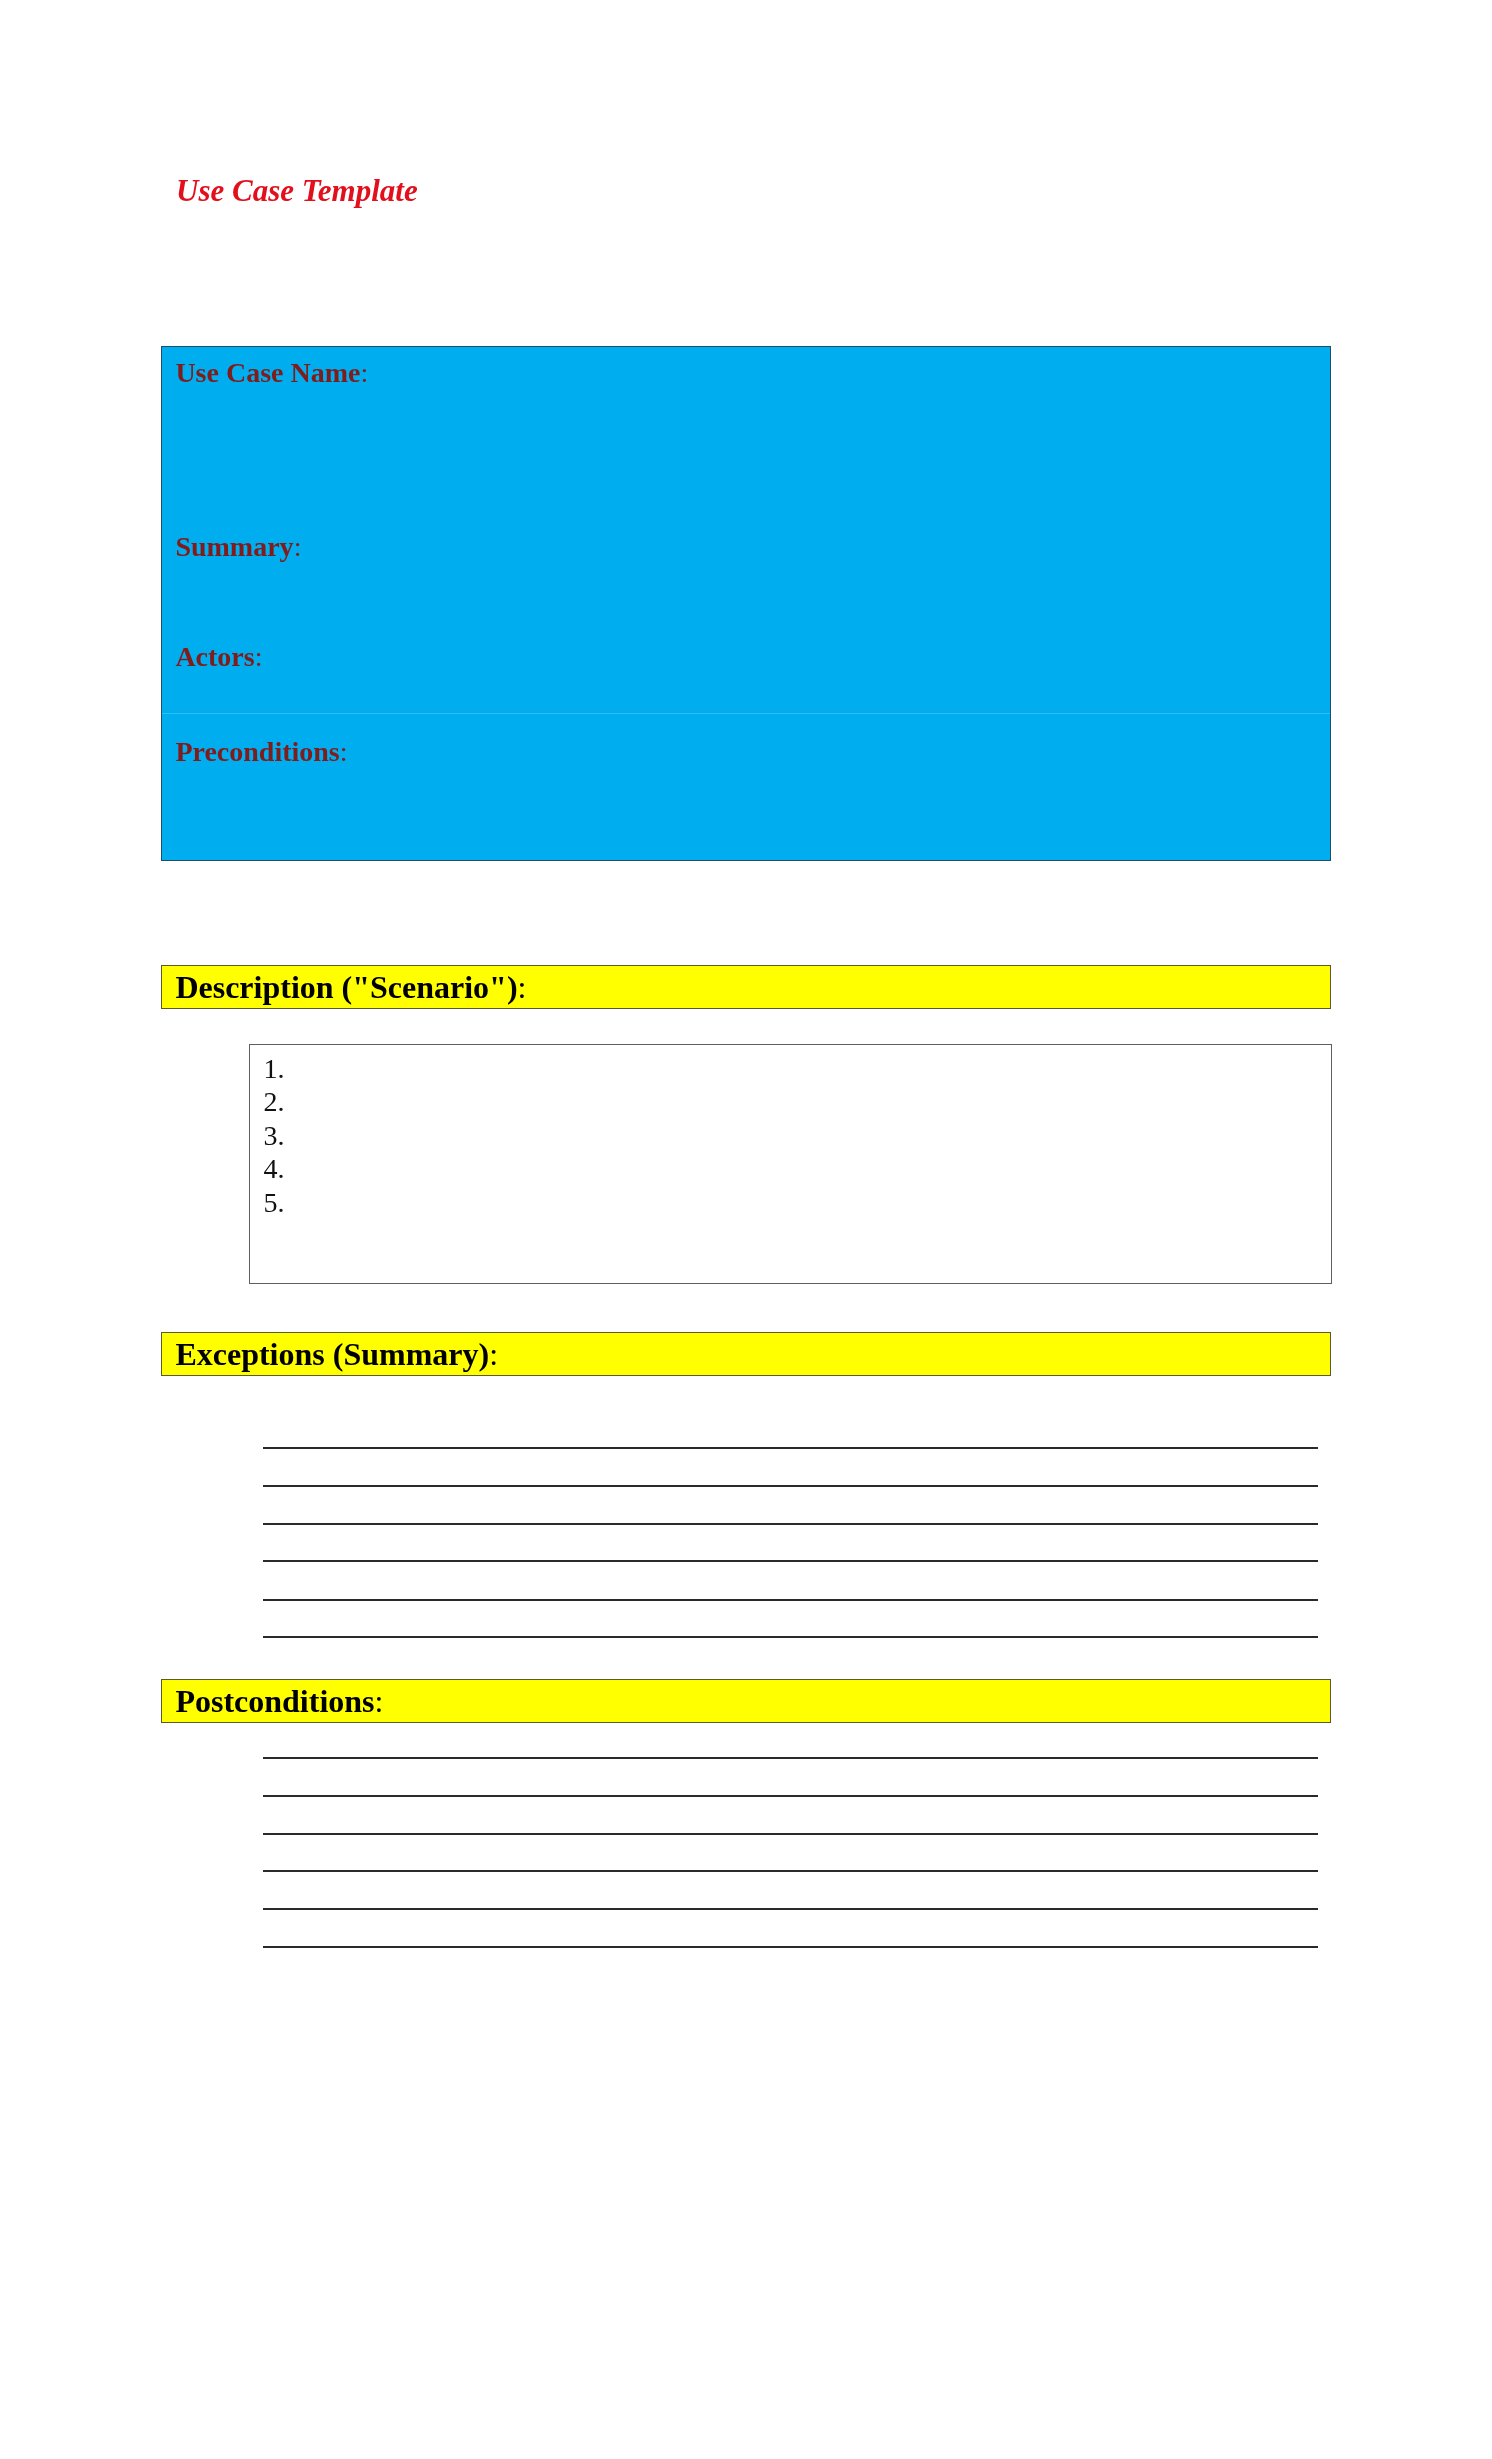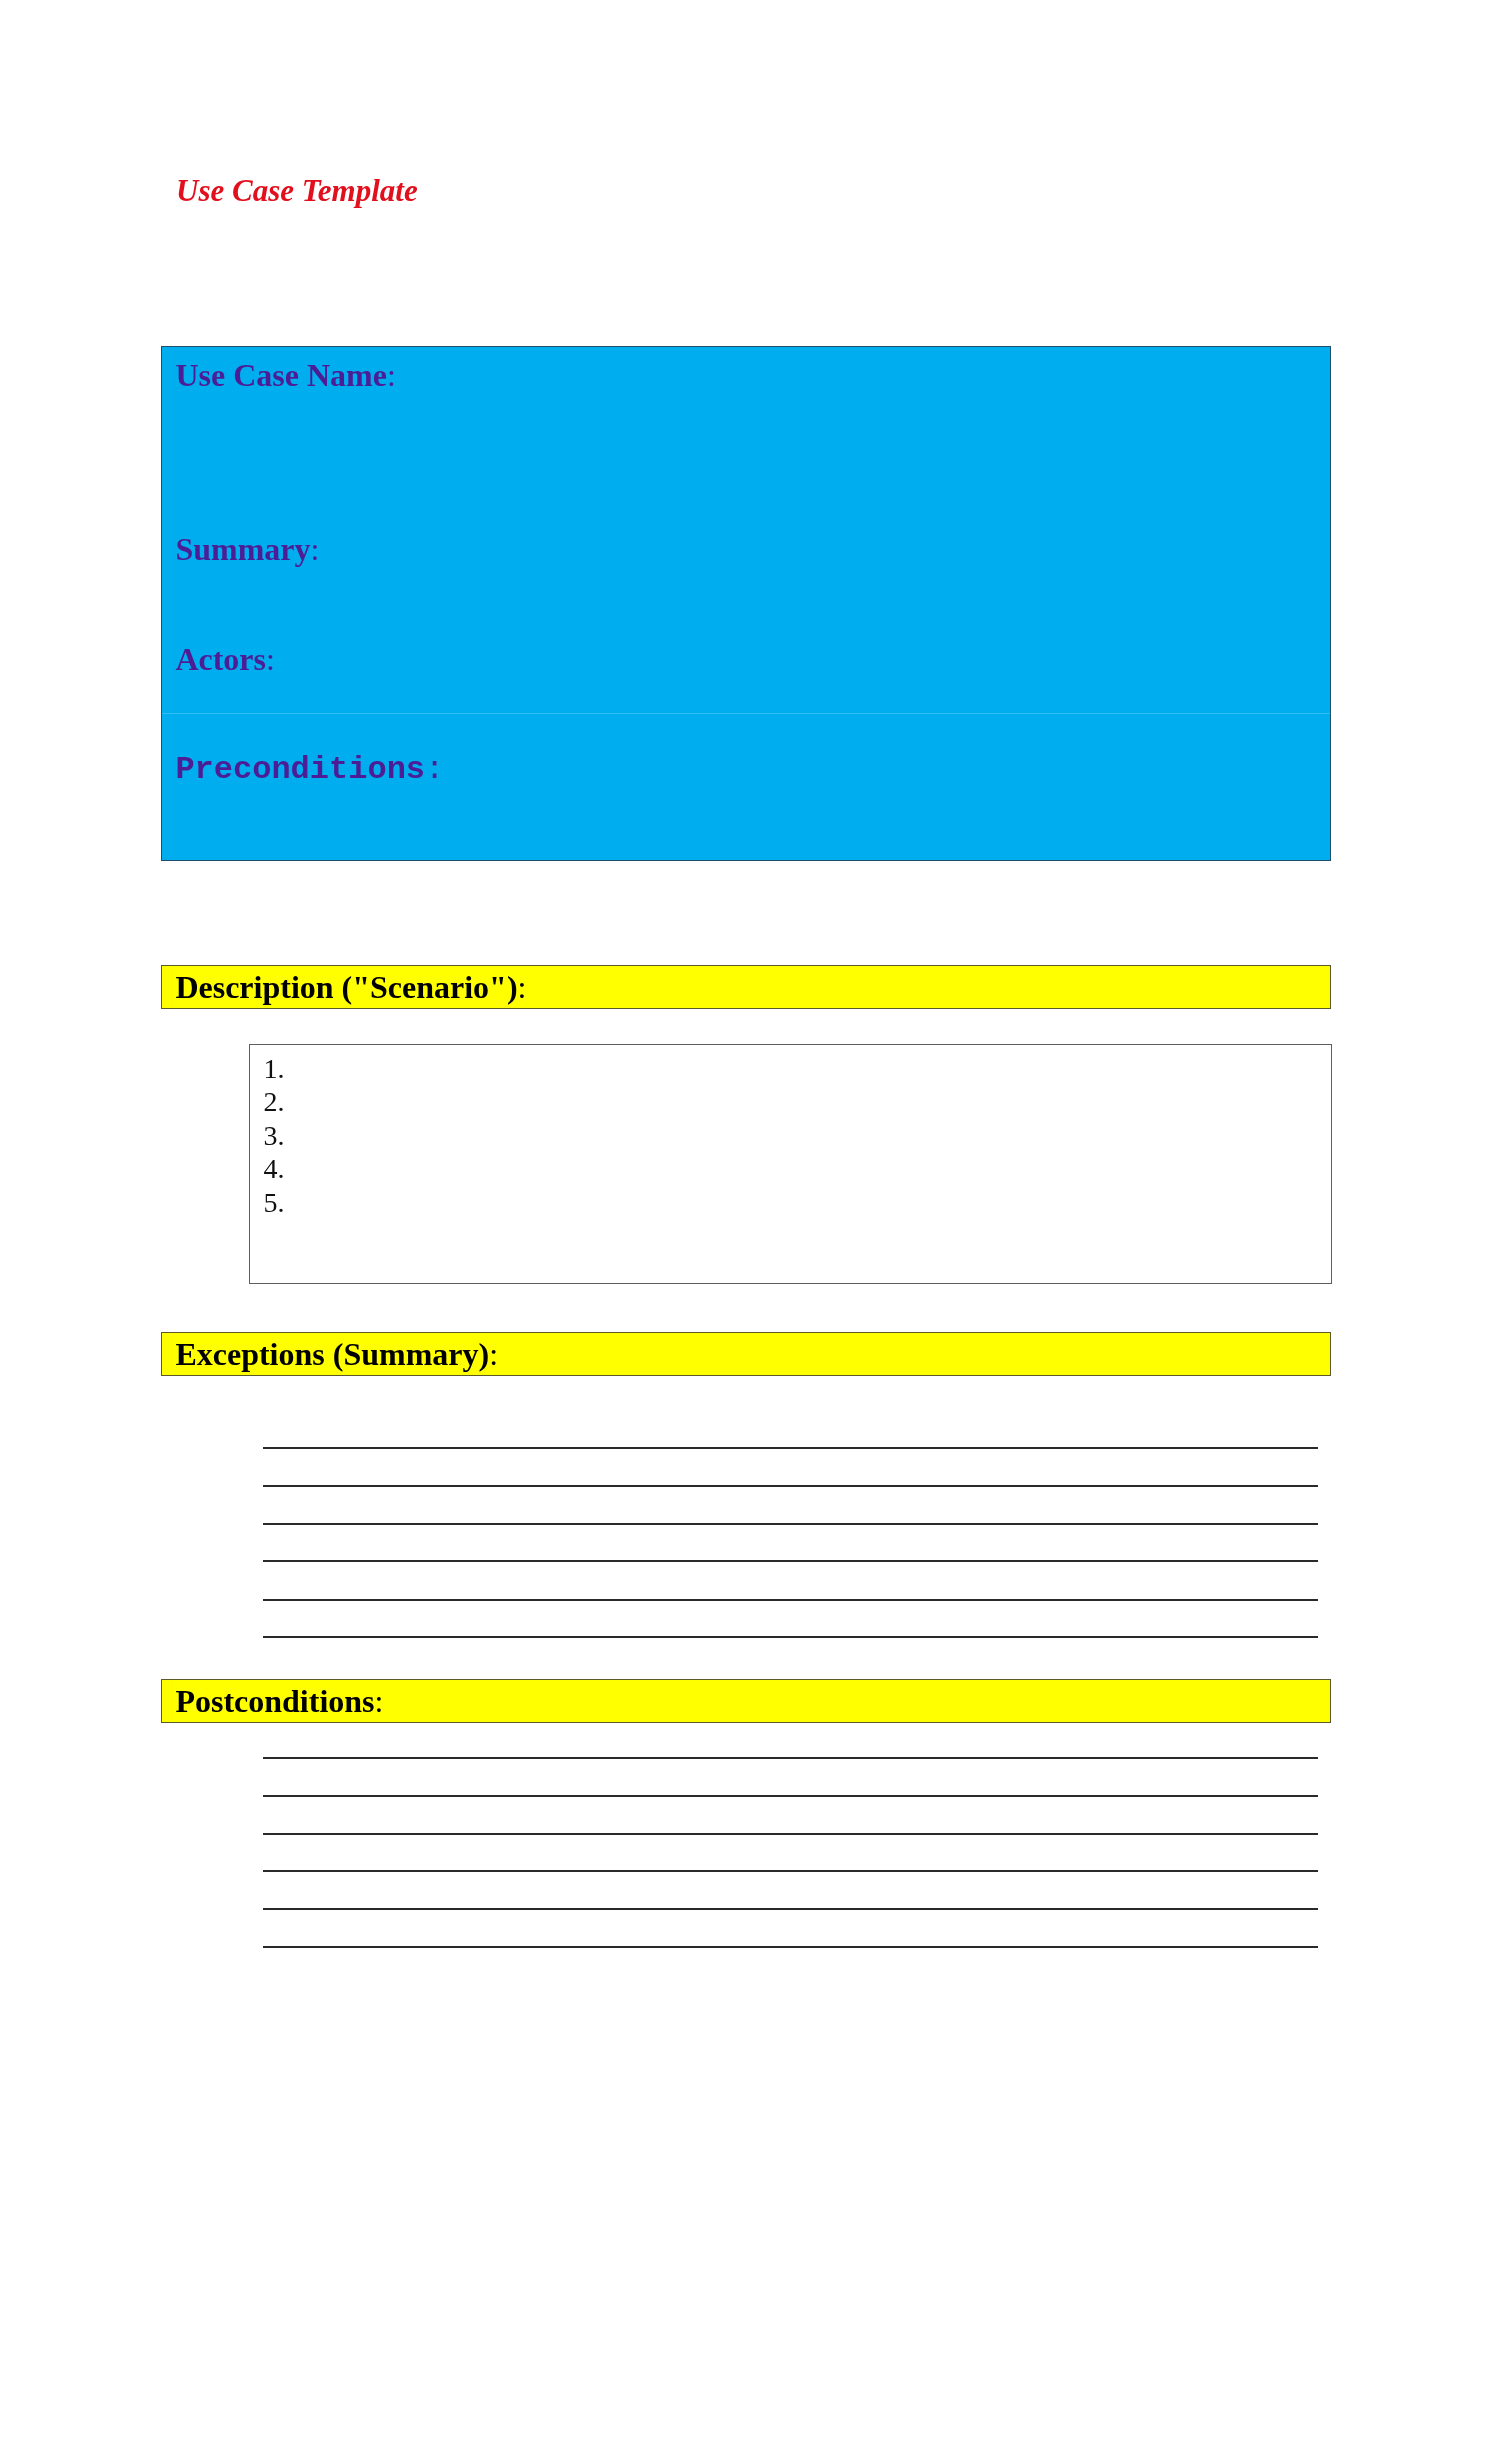--- a/index.html
+++ b/index.html
@@ -38,24 +38,24 @@
     }
     .blue-divider {
       left: 0;
       top: 366px;
       width: 100%;
       height: 1px;
       background: #2fbdf3;
     }
     .field-label {
       left: 13.4px;
-      font-size: 32px;
+      font-size: 28px;
       line-height: 1;
       white-space: nowrap;
-      color: #4c1d95;
+      color: #7f1d1d;
     }
     .field-label b { font-weight: bold; }
     .colon { font-weight: normal; }
 
     .yellow-bar {
       left: 161px;
       width: 1168px;
       height: 42px;
       background: #ffff00;
       border: 1.9px solid #5a5a2a;
@@ -101,21 +101,21 @@
   <div class="abs field-label" style="top:11.5px;">
     <b>Use Case Name</b><span class="colon">:</span>
   </div>
   <div class="abs field-label" style="top:156px;margin-top:30px;">
     <b>Summary</b><span class="colon">:</span>
   </div>
   <div class="abs field-label" style="top:296px;">
     <b>Actors</b><span class="colon">:</span>
   </div>
   <div class="abs blue-divider"></div>
-  <div class="abs field-label" style="top:407px;font-family:Liberation Mono, monospace;">
+  <div class="abs field-label" style="top:391px;">
     <b>Preconditions</b><span class="colon">:</span>
   </div>
 </div>
 
 <div class="abs yellow-bar" style="top:965px;">
   <span class="bar-label"><b>Description ("Scenario")</b><span class="colon">:</span></span>
 </div>
 
 <div class="abs desc-box">
   <span class="step-num" style="top:9.6px;">1.</span>

